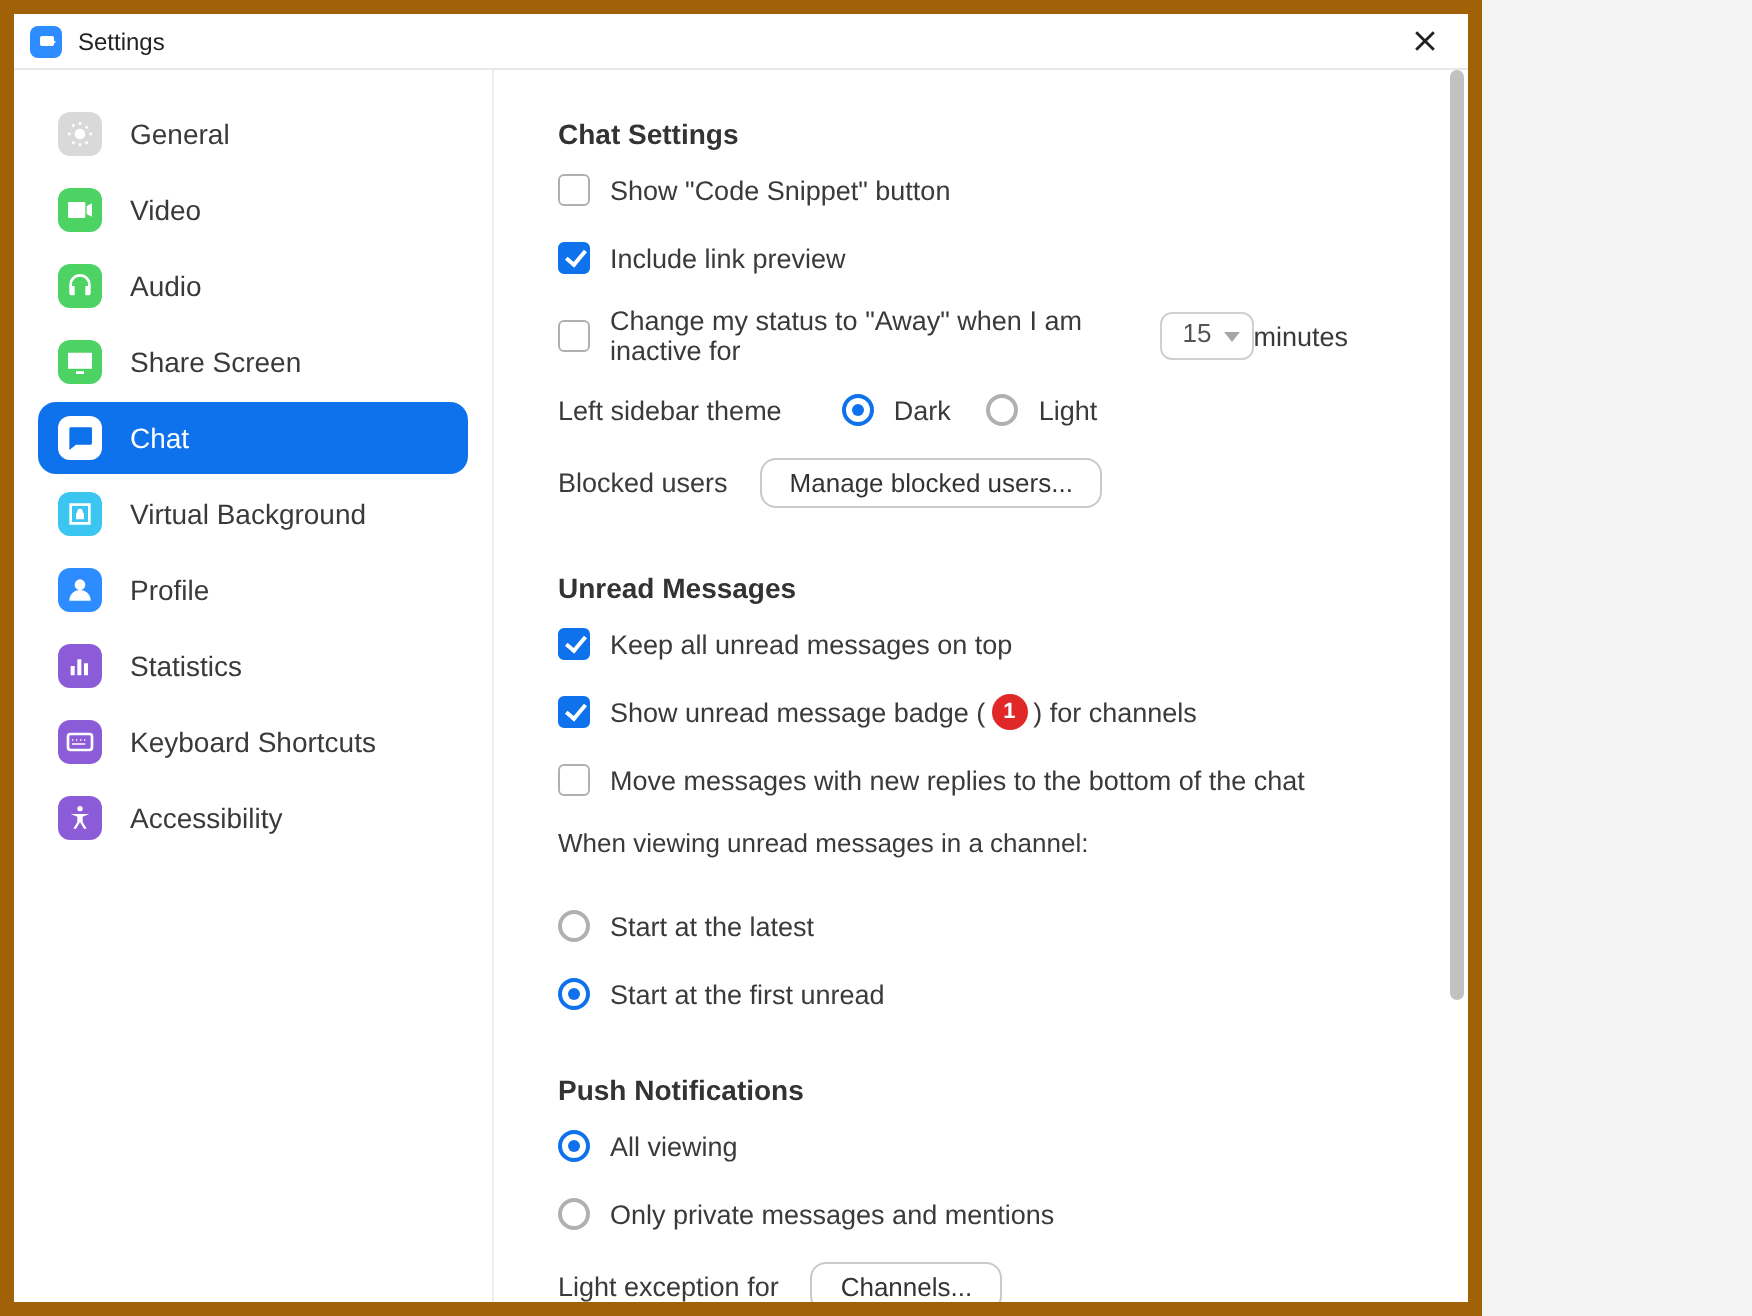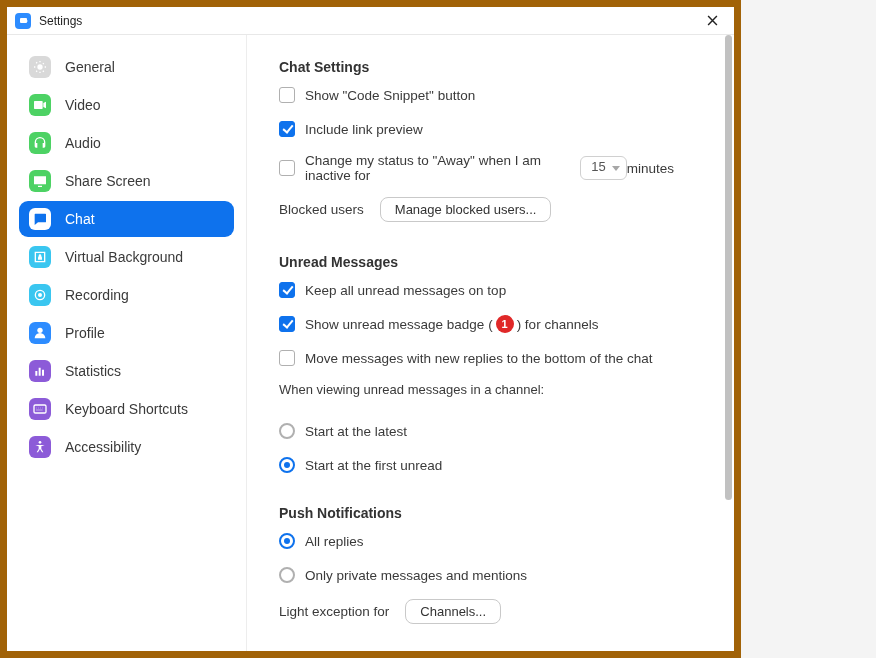--- a/index.html
+++ b/index.html
@@ -231,29 +231,20 @@
       </div>
       <div class="nav-item">
         <div class="nav-icon ic-vbg">
             <svg viewBox="0 0 24 24">
               <path d="M4 4h16v16H4V4zm2 2v12h12V6H6zm3 7a3 3 0 116 0v3H9v-3zm3-5a2 2 0 110 4 2 2 0 010-4z"></path>
             </svg>
           </div>
         <span class="nav-label">Virtual Background</span>
       </div>
       <div class="nav-item">
-        <div class="nav-icon ic-rec">
-            <svg viewBox="0 0 24 24">
-              <circle cx="12" cy="12" r="7" fill="none" stroke="#fff" stroke-width="2"></circle>
-              <circle cx="12" cy="12" r="3"></circle>
-            </svg>
-          </div>
-        <span class="nav-label">Recording</span>
-      </div>
-      <div class="nav-item">
         <div class="nav-icon ic-profile">
             <svg viewBox="0 0 24 24">
               <circle cx="12" cy="8" r="4"></circle>
               <path d="M4 20a8 8 0 0116 0H4z"></path>
             </svg>
           </div>
         <span class="nav-label">Profile</span>
       </div>
       <div class="nav-item">
         <div class="nav-icon ic-stats">
@@ -300,20 +291,28 @@
       <div class="row">
         <div class="checkbox"></div>
         <span class="opt-label">Change my status to "Away" when I am inactive for</span>
         <span style="width:10px"></span>
         <div class="select-box">
           <span>15</span>
         </div>
         <span class="minutes-after">minutes</span>
       </div>
 
+      <div class="left-label-row">
+        <span class="lead">Left sidebar theme</span>
+        <span style="width:14px"></span>
+        <div class="radio selected"></div>
+        <span class="inline-label">Dark</span>
+        <div class="radio"></div>
+        <span class="inline-label">Light</span>
+      </div>
 
       <div class="left-label-row">
         <span class="lead">Blocked users</span>
         <button class="plain-btn">Manage blocked users...</button>
       </div>
 
       <div class="spacer"></div>
 
       <div class="section-title">Unread Messages</div>
 
@@ -344,21 +343,21 @@
         <div class="radio selected"></div>
         <span class="opt-label">Start at the first unread</span>
       </div>
 
       <div class="spacer"></div>
 
       <div class="section-title">Push Notifications</div>
 
       <div class="row">
         <div class="radio selected"></div>
-        <span class="opt-label">All replies</span>
+        <span class="opt-label">All viewing</span>
       </div>
       <div class="row">
         <div class="radio"></div>
         <span class="opt-label">Only private messages and mentions</span>
       </div>
 
       <div class="left-label-row">
         <span class="lead">Light exception for</span>
         <button class="plain-btn">Channels...</button>
       </div>

